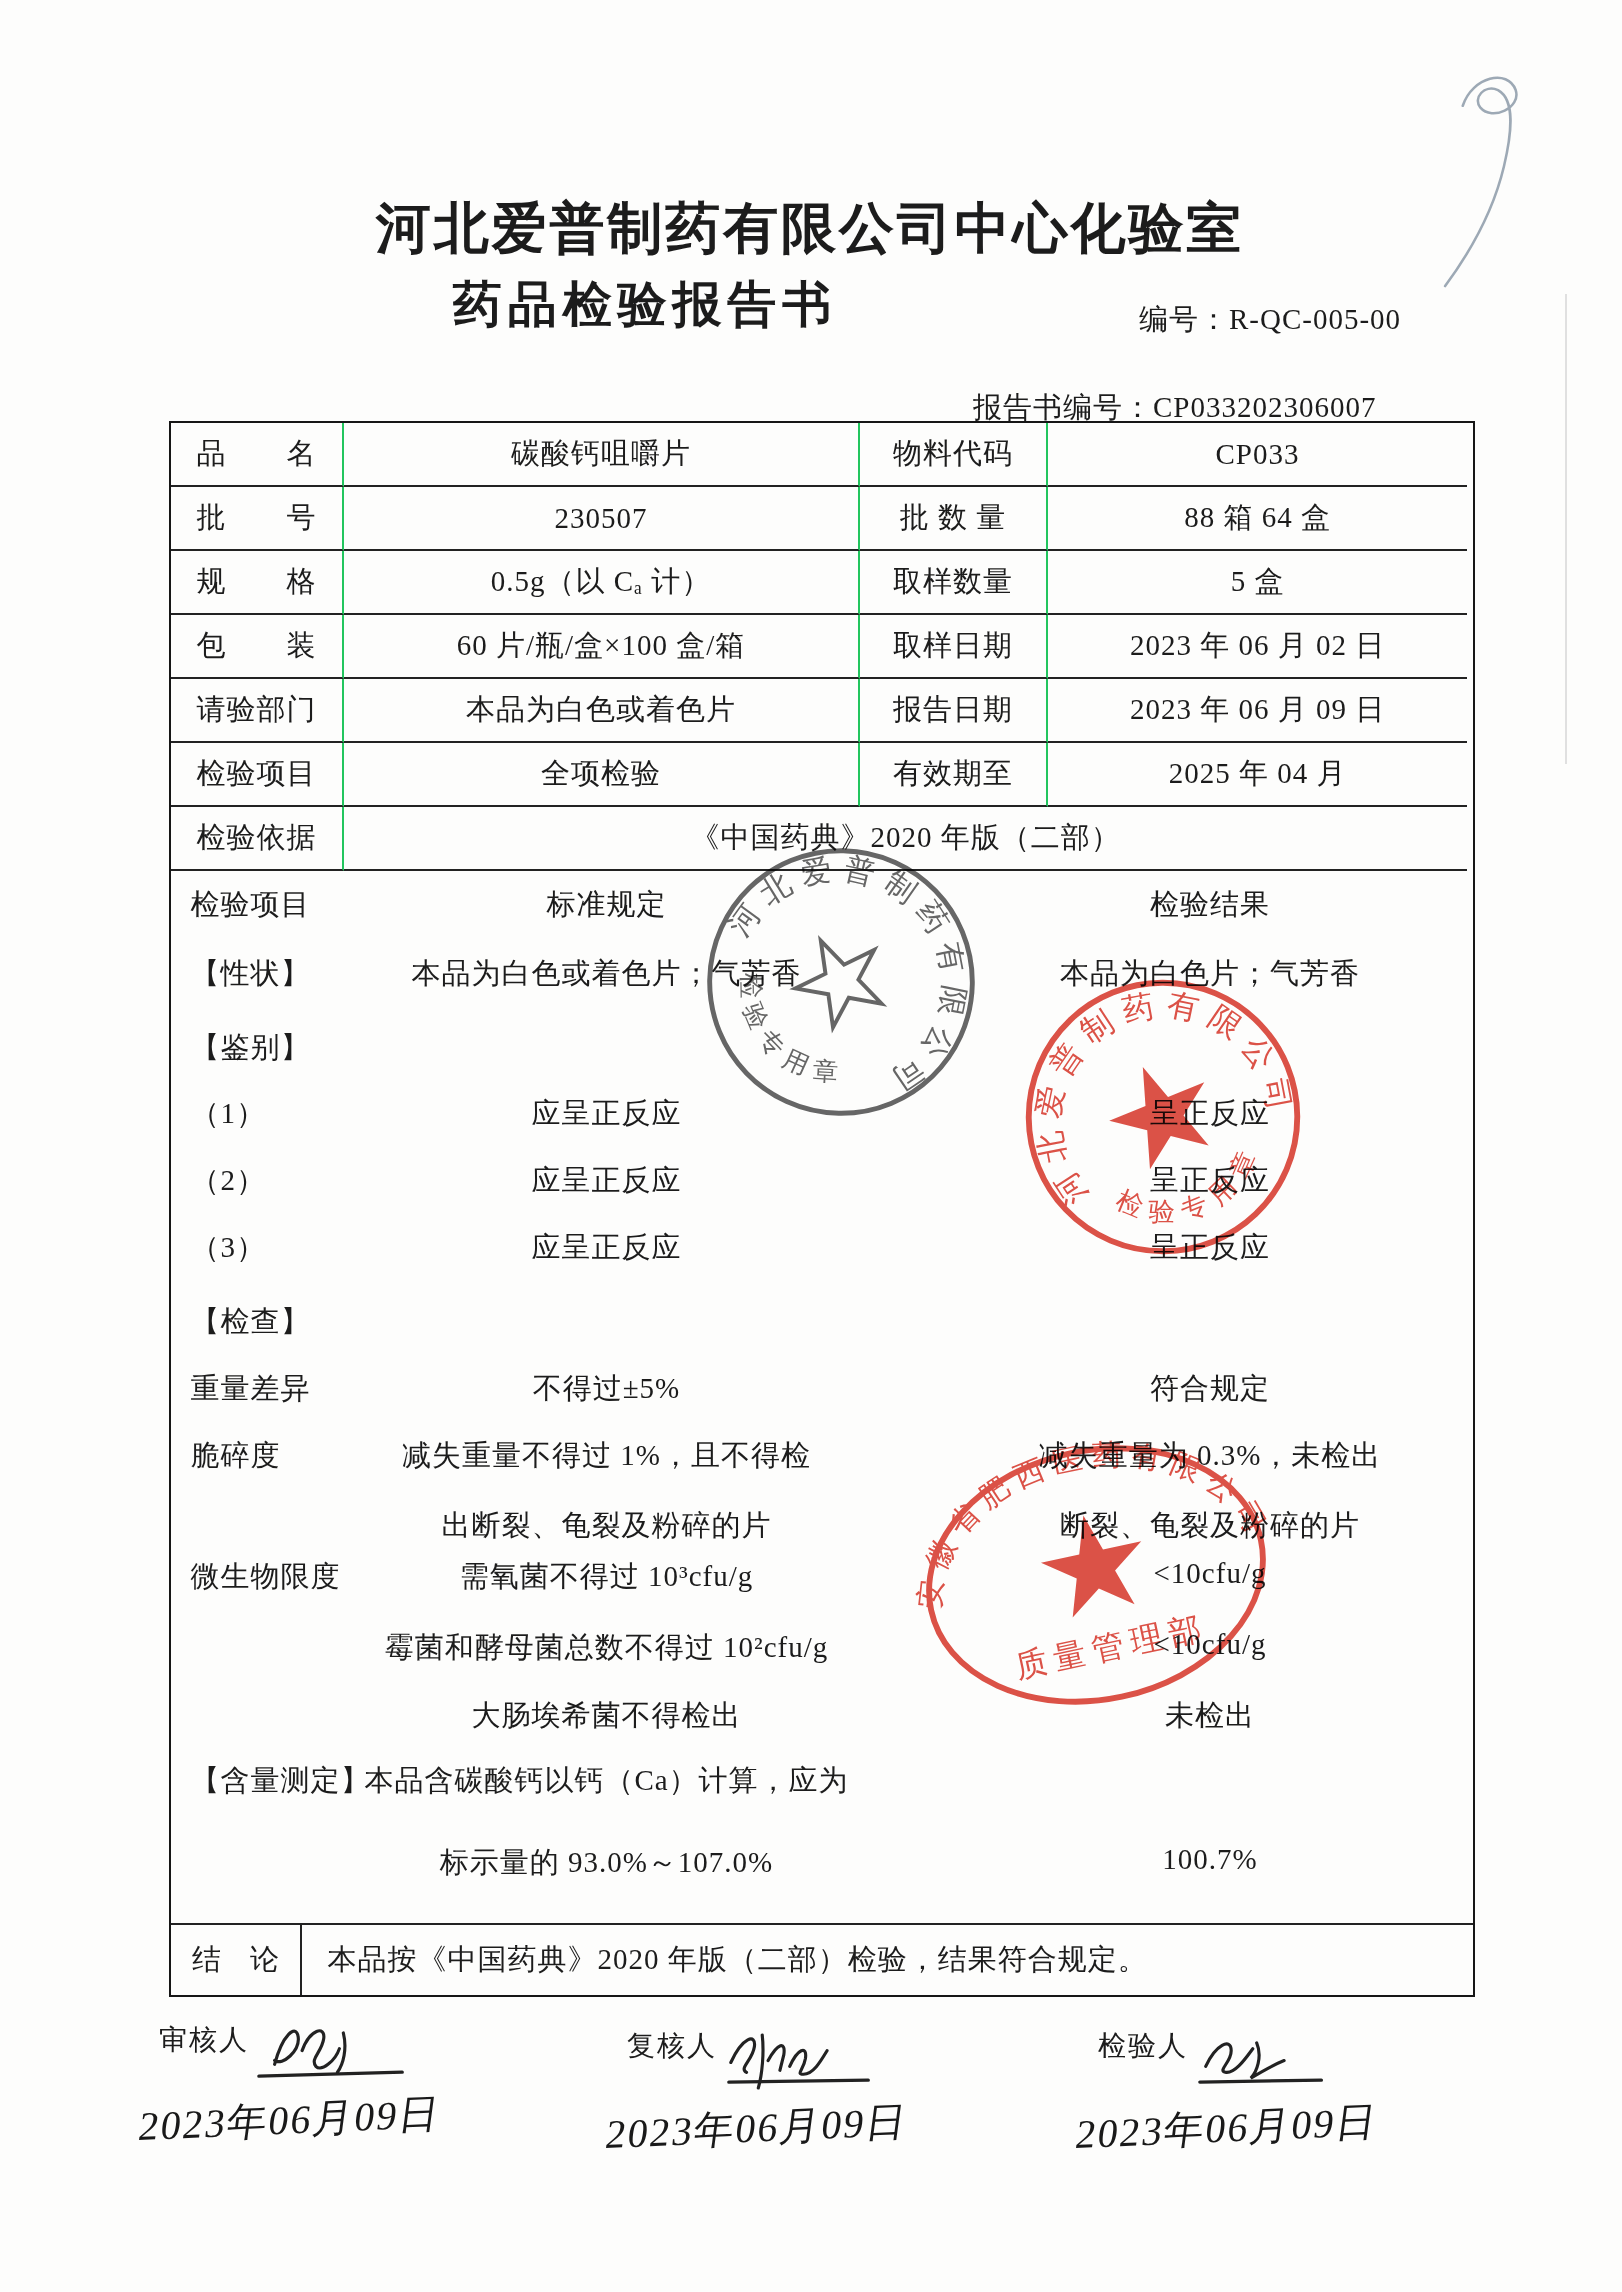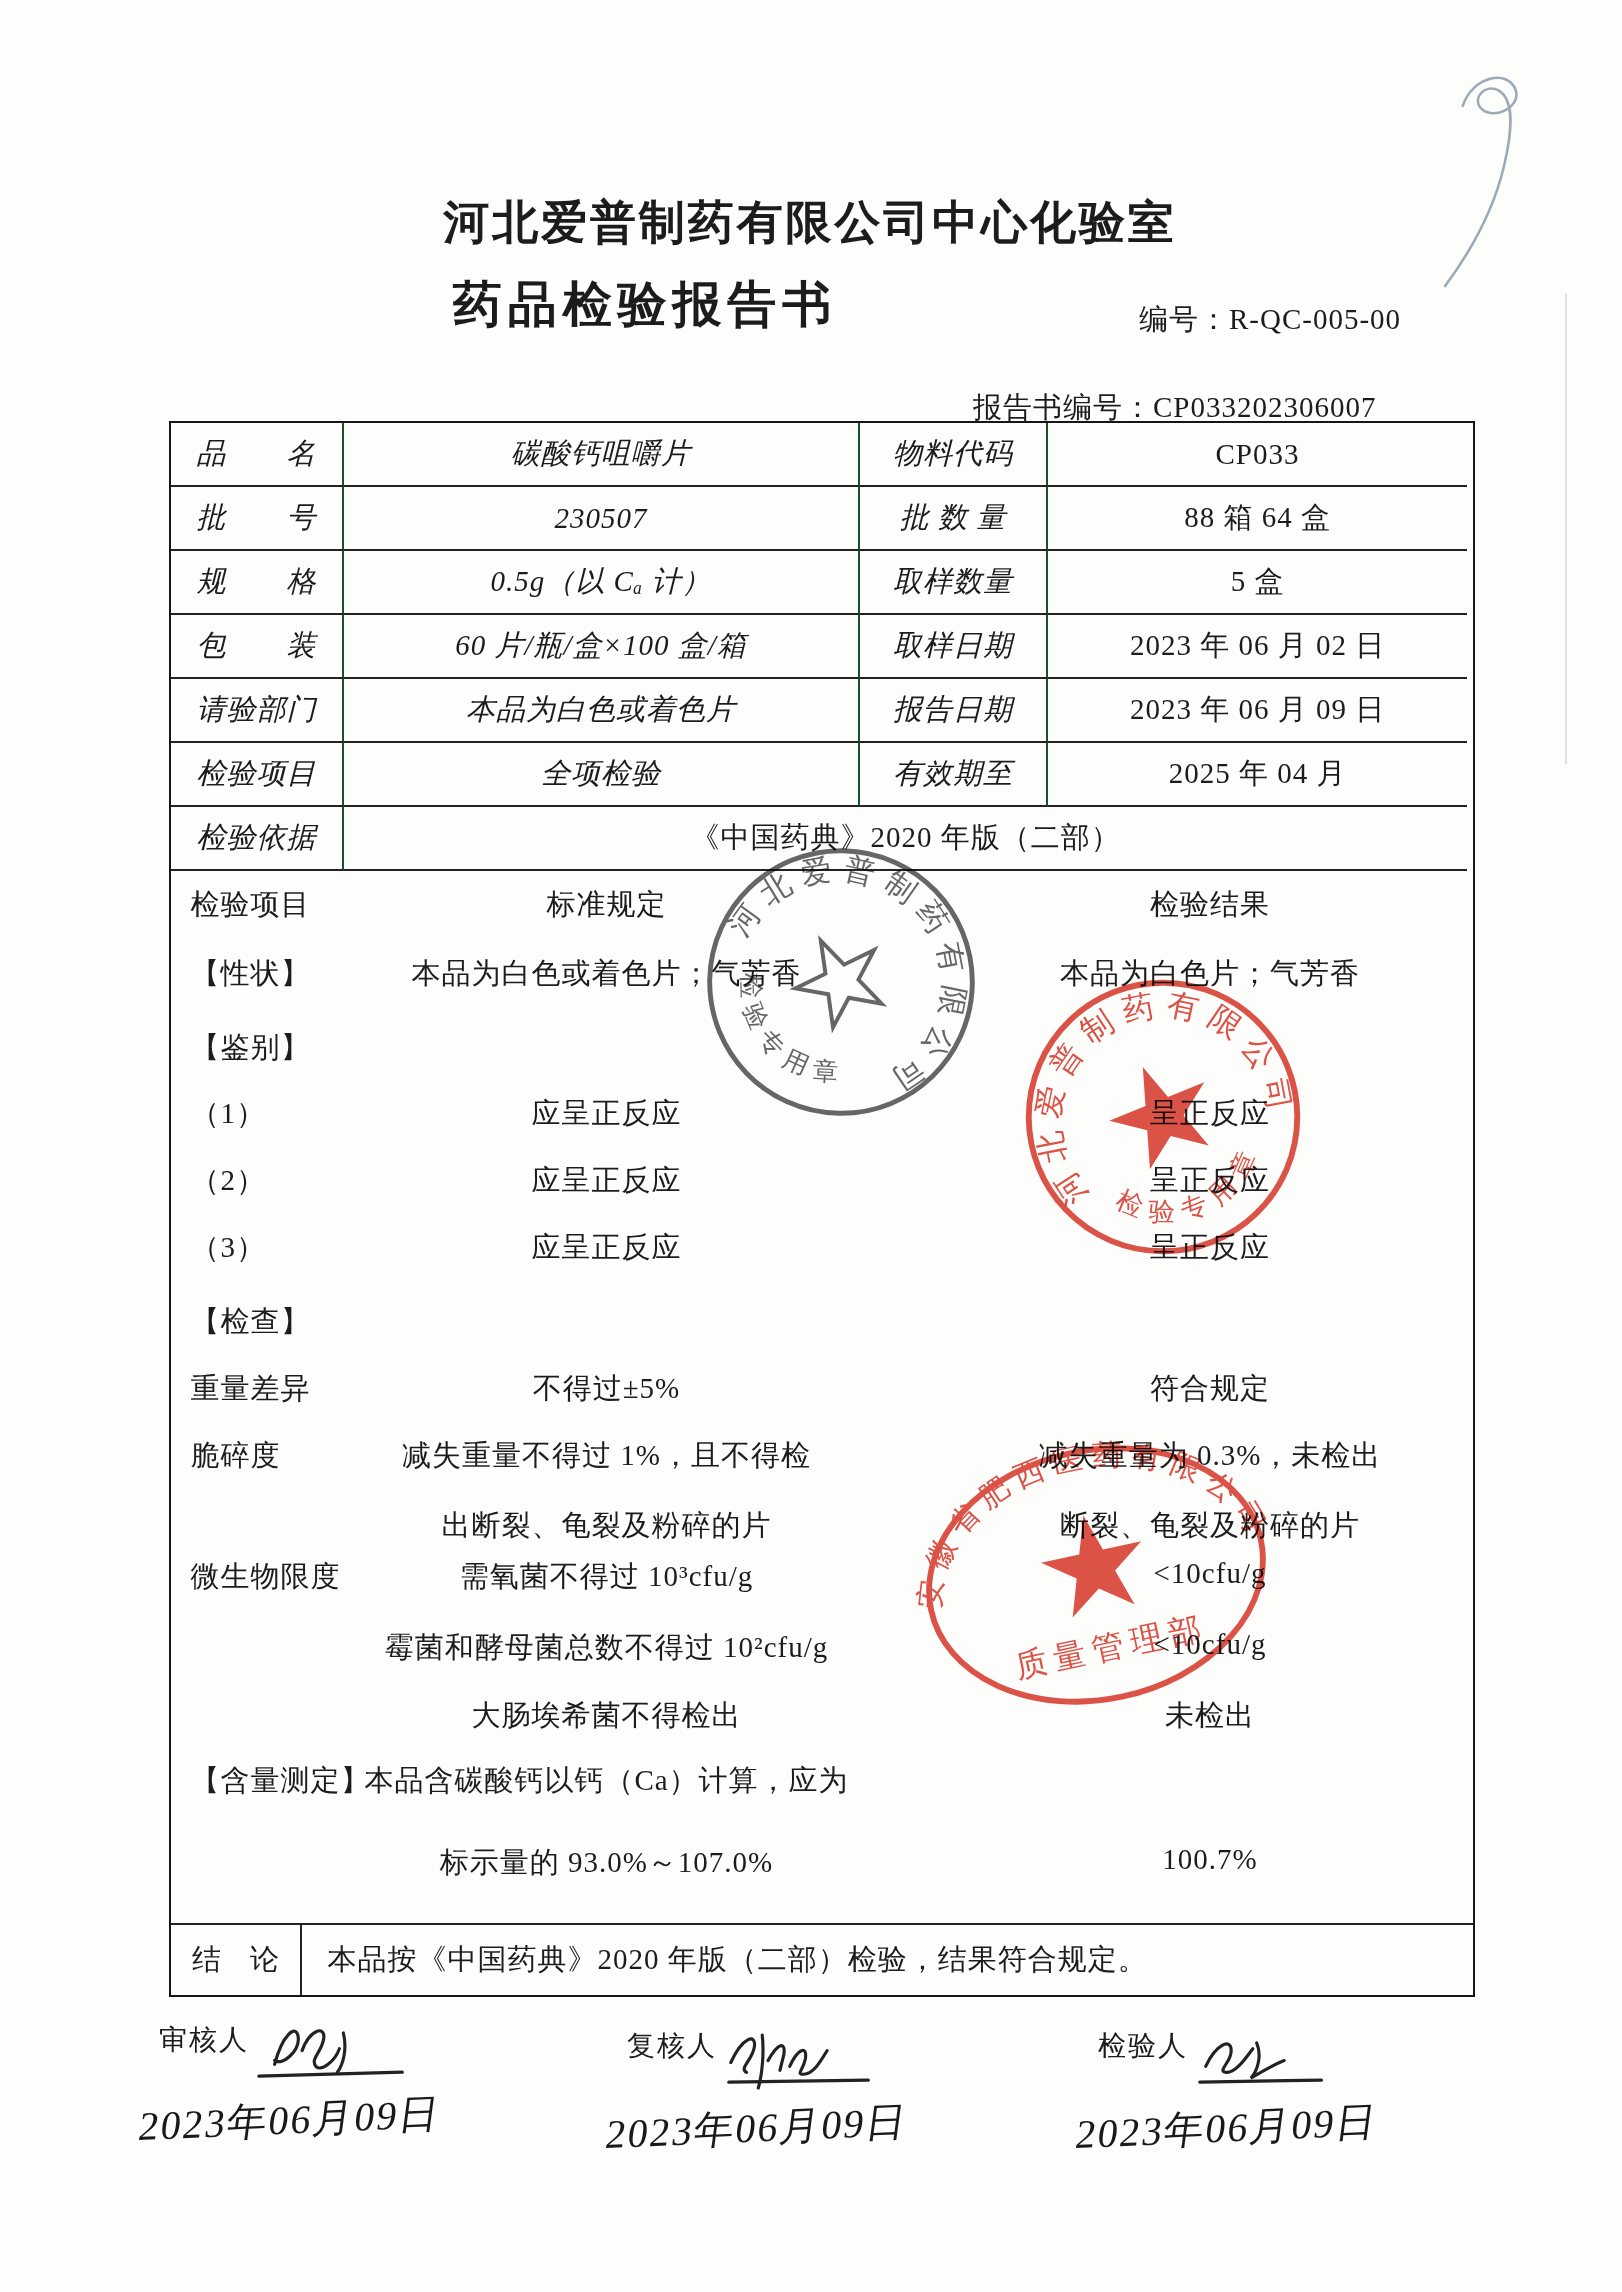--- a/index.html
+++ b/index.html
@@ -1,32 +1,32 @@
 <!DOCTYPE html>
 <html><head>
 <meta charset="utf-8">
 <style>
   html,body{margin:0;padding:0;background:#e8e8e8;}
   .page{position:relative;width:1622px;height:2293px;background:#fdfdfc;overflow:hidden;
         font-family:"Liberation Serif","DejaVu Serif",serif;color:#1c1c1c;}
   
   .org-title{position:absolute;left:0;top:192px;width:1620px;text-align:center;
              font-family:Liberation Sans, sans-serif;
-             font-weight:700;font-size:46px;letter-spacing:2.9px;}
+             font-weight:700;font-size:55px;letter-spacing:2.9px;}
   .doc-title{position:absolute;left:0;top:272px;width:1290px;text-align:center;
              font-family:"Liberation Sans","DejaVu Sans",sans-serif;
              font-weight:700;font-size:49px;letter-spacing:5.9px;}
   .doc-no{position:absolute;left:1139px;top:300px;font-size:29px;letter-spacing:1px;}
   .report-no{position:absolute;left:973px;top:388px;font-size:29px;letter-spacing:1px;}
   
   .doc-table{position:absolute;left:169px;top:421px;width:1302px;border:2.9px solid #161616;background:transparent;}
   .info-grid{display:grid;grid-template-columns:173px 516px 188px 419px;}
   .cell{height:62px;border-bottom:2px solid #222;display:flex;align-items:center;justify-content:center;
         font-size:29px;letter-spacing:1px;white-space:nowrap;}
-  .cell.rb{border-right:2px solid #14532d;font-style:italic;}
+  .cell.rb{border-right:2px solid #22c55e;}
   .span3{grid-column:2 / 5;}
   
   .results{position:relative;height:1052px;border-bottom:2px solid #222;}
   .rrow{position:absolute;left:0;width:100%;height:43px;font-size:29px;}
   .rc{position:absolute;white-space:nowrap;}
   .rc-item{left:19.6px;width:255px;text-align:left;letter-spacing:1px;}
   .rc-std{left:176px;width:519px;text-align:center;letter-spacing:1px;}
   .rc-res{left:802px;width:474px;text-align:center;letter-spacing:1px;}
   
   .conclusion{display:grid;grid-template-columns:131px 1fr;height:70px;}

